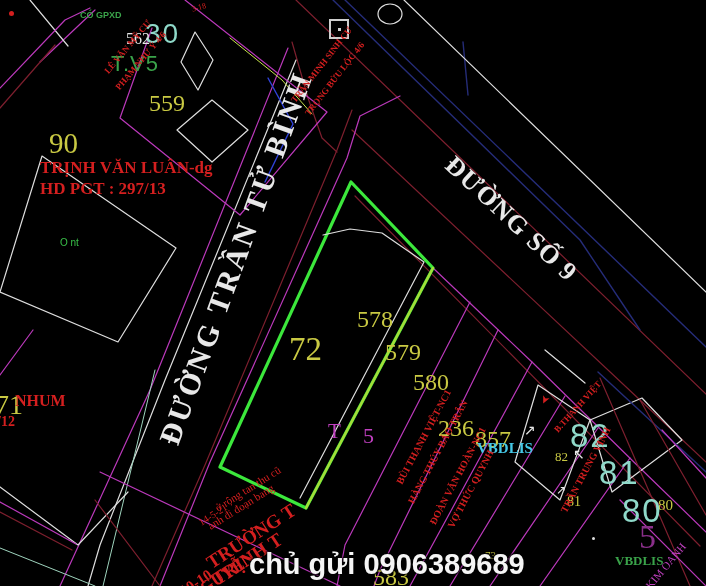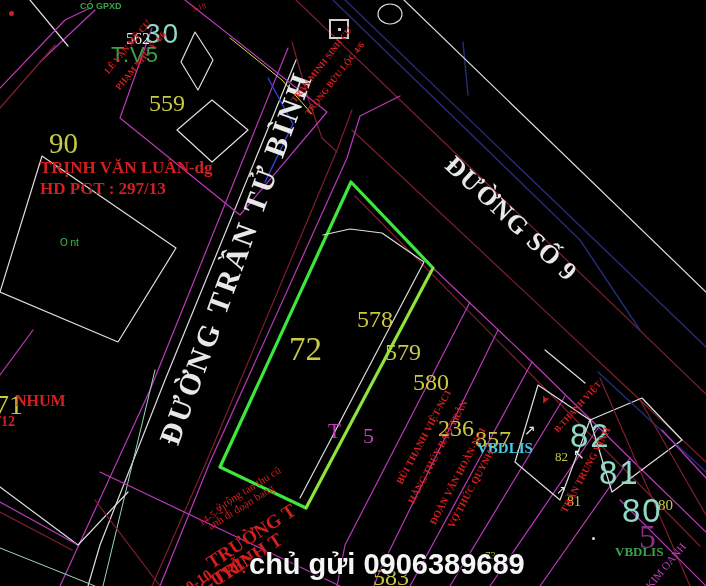--- a/index.html
+++ b/index.html
@@ -17,21 +17,21 @@
   .ln-g {stroke:var(--c-green);stroke-width:3.2;}
   .ln-yg{stroke:var(--c-yellowgreen);stroke-width:2.4;}
   .ln-b {stroke:var(--c-blue);stroke-width:1.4;}
   .ln-t {stroke:var(--c-pale);stroke-width:1;}
   .ln-c {stroke:var(--c-chartreuse);stroke-width:1;}
   .lbl{position:absolute;white-space:nowrap;line-height:1;}
   .rc{transform-origin:center;}
   .yellow {color:var(--c-yellow);}
   .teal   {color:var(--c-teal);}
   .cyan   {color:var(--c-cyan);}
-  .greent {color:var(--c-green-text);}
+  .greent {color:var(--c-green-text);margin-top:9px;}
   .greenb {color:var(--c-green-bright);}
   .red    {color:var(--c-red);}
   .mag    {color:var(--c-magenta-text);}
   .dimmag {color:var(--c-dim-magenta);}
   .whitet {color:var(--c-white-text);}
   .white2 {color:var(--c-cad-white);}
   .sans{font-family:"Liberation Sans",sans-serif;}
   .b{font-weight:bold;}
   .sq{position:absolute;border:2px solid var(--c-cad-white);}
   .sq i{position:absolute;left:50%;top:50%;width:3px;height:3px;margin:-1px 0 0 -1px;background:var(--c-cad-white);}

